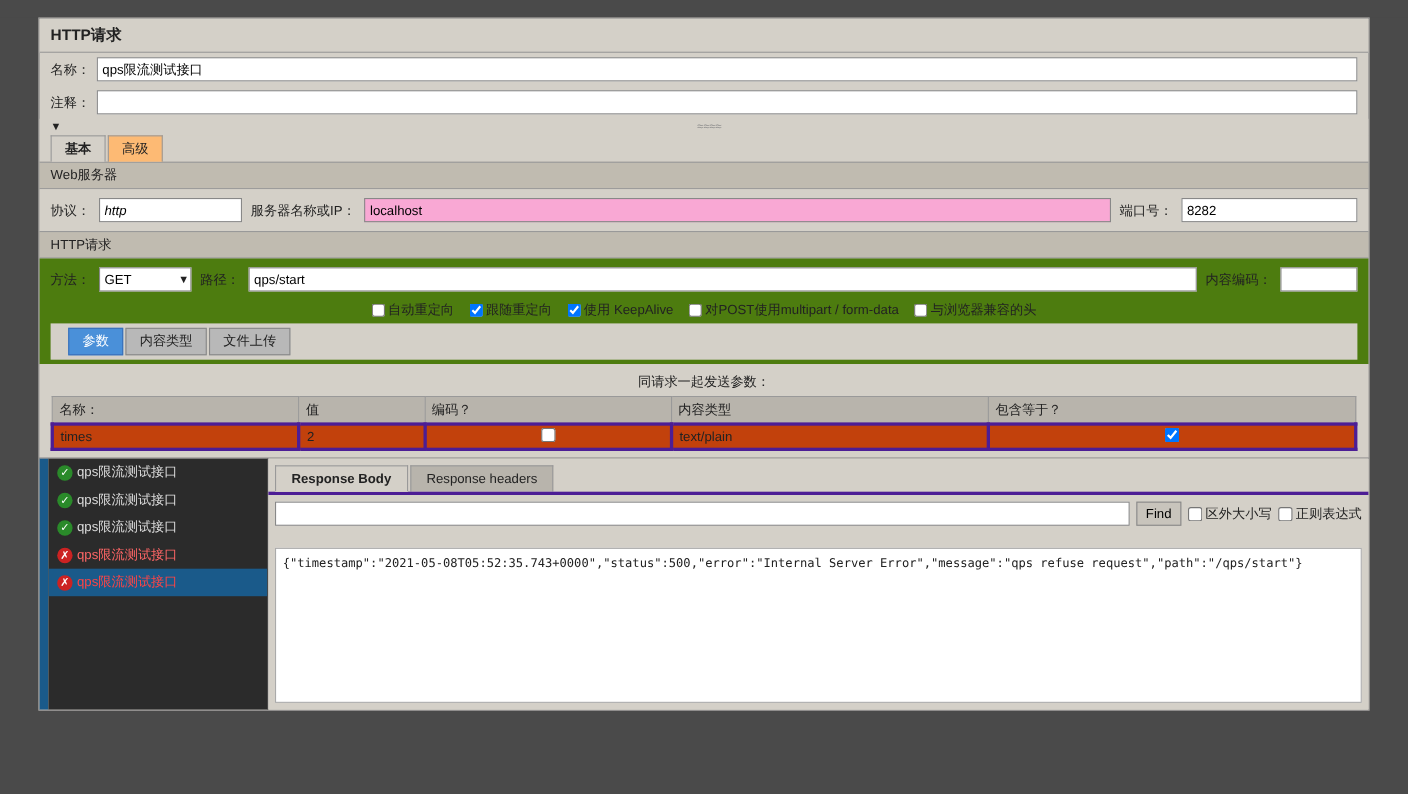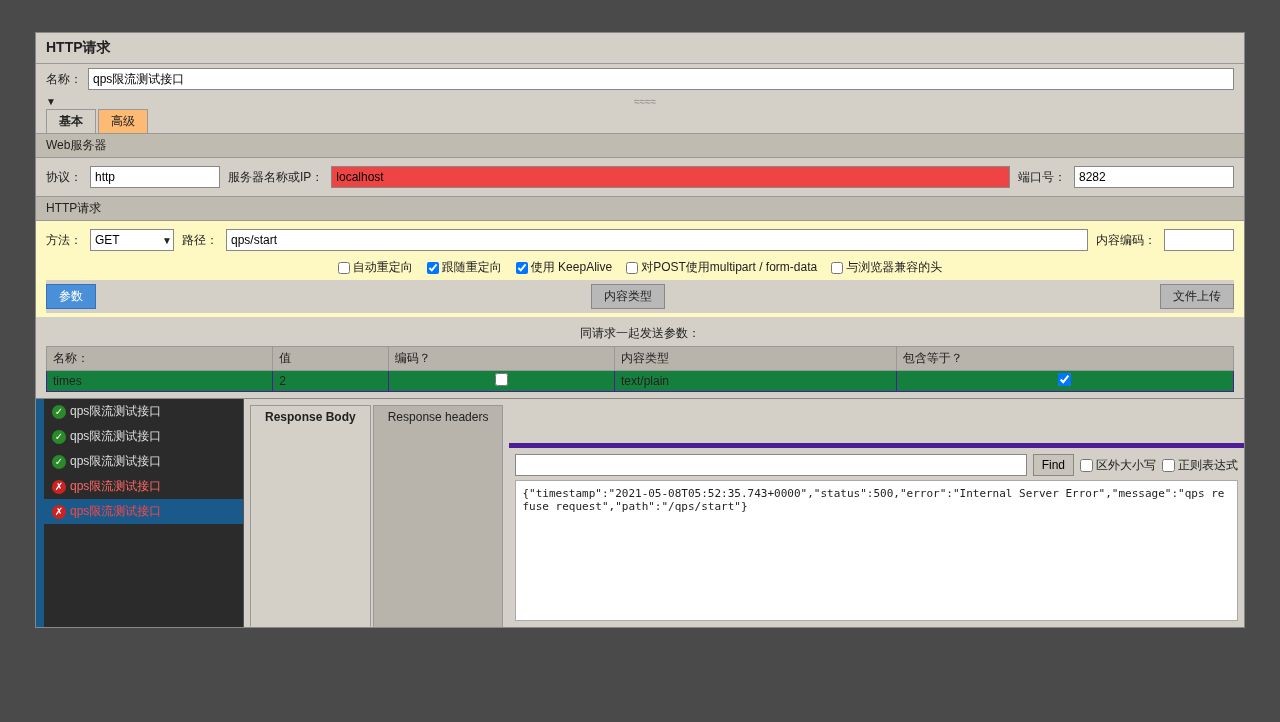--- a/index.html
+++ b/index.html
@@ -13,21 +13,21 @@
     .outer-container {
       width: 1280px;
       min-height: 722px;
       background: #4a4a4a;
       position: relative;
     }
 
     
     .http-panel {
       background: #d4d0c8;
-      margin: 32px 35px 0 35px;
+      margin: 16px 35px 0 35px;
       border: 1px solid #888;
       border-bottom: none;
     }
 
     .http-panel-title {
       background: #d4d0c8;
       padding: 6px 10px;
       font-size: 14px;
       font-weight: bold;
       border-bottom: 1px solid #999;
@@ -111,42 +111,43 @@
       padding: 4px 0;
     }
 
     .protocol-input {
       background: white;
       border: 1px solid #888;
       padding: 2px 4px;
       font-size: 12px;
       height: 22px;
       width: 130px;
+      font-style: italic;
     }
 
     .server-input {
-      background: #ef4444;
+      background: #f9a8d4;
       border: 1px solid #888;
       padding: 2px 4px;
       font-size: 12px;
       height: 22px;
       flex: 1;
     }
 
     .port-input {
       background: white;
       border: 1px solid #888;
       padding: 2px 4px;
       font-size: 12px;
       height: 22px;
       width: 160px;
     }
 
     .http-request-section {
-      background: #fef9c3;
+      background: #4d7c0f;
       padding: 4px 10px;
     }
 
     .method-row {
       display: flex;
       align-items: center;
       gap: 8px;
       padding: 4px 0;
     }
 
@@ -206,24 +207,23 @@
       font-size: 12px;
     }
 
     .checkbox-item input[type="checkbox"] {
       width: 12px;
       height: 12px;
     }
 
     .sub-tabs-row {
       display: flex;
-      padding: 4px 0;
+      padding: 4px 16px;
       gap: 2px;
       background: #d4d0c8;
-      justify-content: space-between;
     }
 
     .sub-tab-btn {
       padding: 3px 12px;
       font-size: 12px;
       cursor: pointer;
       background: #b8b8b8;
       border: 1px solid #888;
     }
 
@@ -254,24 +254,24 @@
     .params-table th {
       background: #b8b4ac;
       border: 1px solid #999;
       padding: 3px 6px;
       font-size: 12px;
       font-weight: normal;
       text-align: left;
     }
 
     .params-table td {
-      border: 1px solid #4c1d95;
+      border: 3px solid #4c1d95;
       padding: 2px 6px;
       font-size: 12px;
-      background: #15803d;
+      background: #c2410c;
     }
 
     .params-table td.checkbox-cell {
       text-align: center;
     }
 
     
     .bottom-split {
       display: flex;
       margin: 0 35px;
@@ -329,21 +329,21 @@
 
     .status-icon.error {
       background: #cc2222;
       color: white;
     }
 
     .right-panel {
       flex: 1;
       background: #d4d0c8;
       display: flex;
-      flex-direction: row;
+      flex-direction: column;
     }
 
     .response-tabs {
       display: flex;
       padding: 6px 6px 0 6px;
       gap: 2px;
       background: #d4d0c8;
     }
 
     .response-tab {
@@ -359,26 +359,25 @@
       background: #d4d0c8;
       border-bottom: 1px solid #d4d0c8;
       font-weight: bold;
       position: relative;
       z-index: 1;
     }
 
     .response-content-area {
       flex: 1;
       background: #d4d0c8;
-      border-top: 5px solid #4c1d95;
+      border-top: 3px solid #4c1d95;
       padding: 6px;
       display: flex;
       flex-direction: column;
-      gap: 4px;
-      margin-top: 44px;
+      gap: 20px;
     }
 
     .response-toolbar {
       display: flex;
       align-items: center;
       gap: 6px;
     }
 
     .response-search-input {
       flex: 1;
@@ -430,20 +429,24 @@
 <div class="outer-container">
 
   <div class="http-panel">
     <div class="http-panel-title">HTTP请求</div>
 
     <div class="form-row">
       <span class="form-label">名称：</span>
       <input class="form-input name-input" type="text" value="qps限流测试接口" style="">
     </div>
 
+    <div class="form-row">
+      <span class="form-label">注释：</span>
+      <input class="form-input comment-input" type="text" value="" style="">
+    </div>
 
     <div class="collapse-row">
       <span class="collapse-icon">▼</span>
       <span style="flex:1; text-align:center; color:#888; font-size:10px;">≈≈≈≈</span>
     </div>
 
     <div class="tabs-row">
       <div class="tab-btn active">基本</div>
       <div class="tab-btn">高级</div>
     </div>

